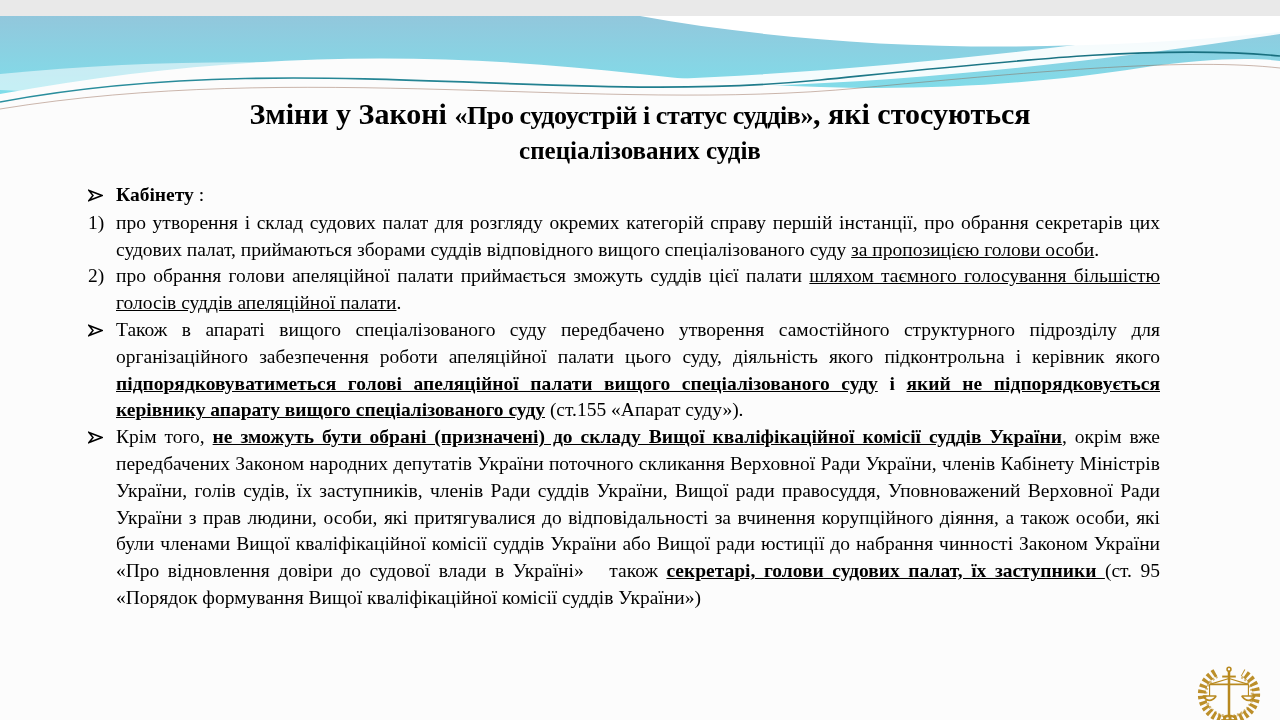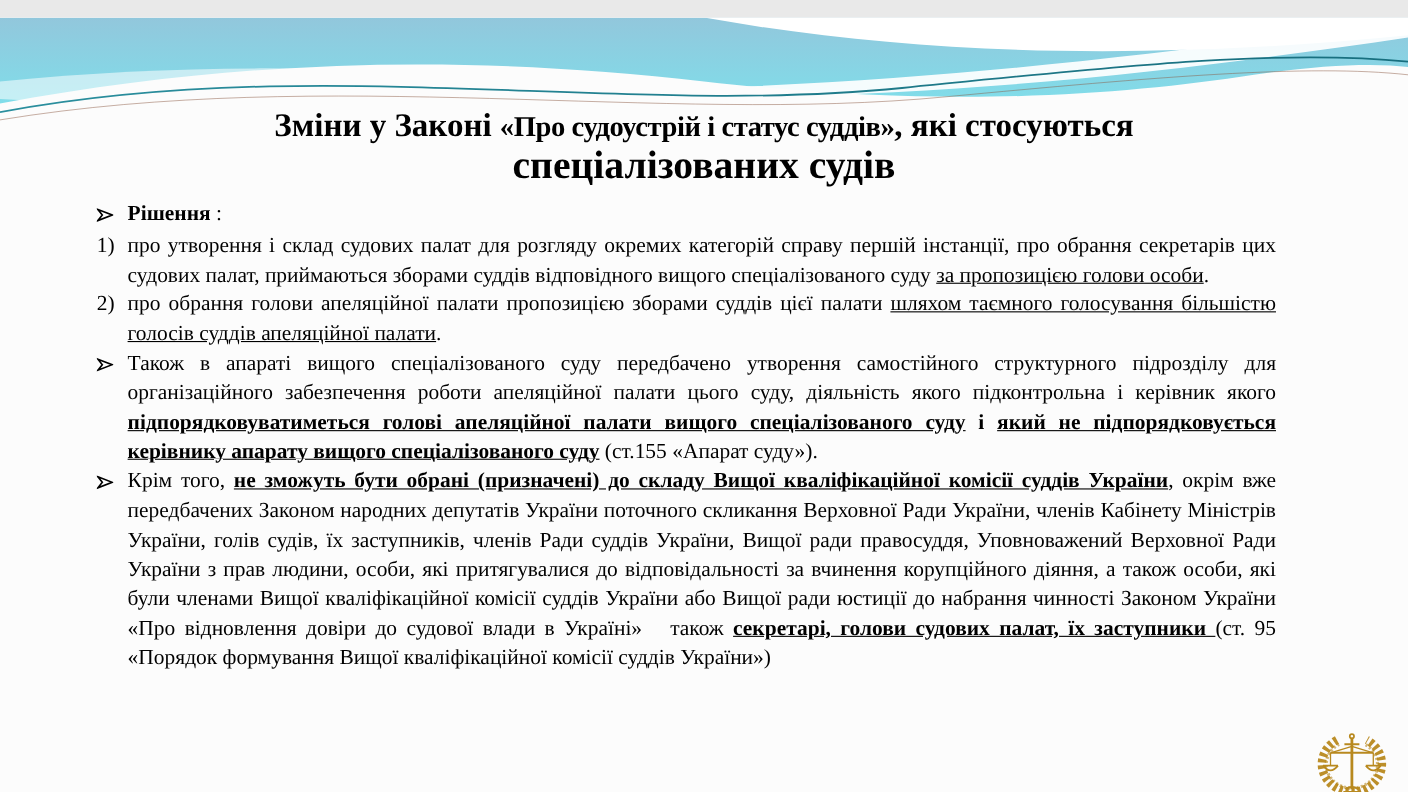--- a/index.html
+++ b/index.html
@@ -14,21 +14,21 @@
   }
   
   .wave-header{position:absolute;top:0;left:0;width:1280px;height:100px;}
   
   .title{
     position:absolute;top:80px;left:60px;right:60px;
     text-align:center;font-weight:bold;line-height:35px;margin:0;
   }
   .t-big{font-size:30px;}
   .t-quote{font-size:26px;letter-spacing:-0.4px;}
-  .t-line2{display:block;font-size:36px;}
+  .t-line2{display:block;font-size:25px;}
   
   .content{
     position:absolute;top:166px;left:88px;width:1072px;
     font-size:19.5px;line-height:26.8px;
   }
   .item{display:flex;align-items:flex-start;}
   .marker{
     flex:0 0 28px;max-width:28px;
     font-size:19.5px;line-height:26.8px;
     white-space:nowrap;
@@ -72,31 +72,31 @@
     </svg>
   </div>
 
   <h1 class="title"><span class="t-big">Зміни у Законі </span><span class="t-quote">«Про судоустрій і статус суддів»</span><span class="t-big">, які стосуються</span><span class="t-line2">спеціалізованих судів</span></h1>
 
   <div class="content" id="list">
     <div class="item">
       <span class="marker"><svg width="15" height="13" viewBox="0 0 15 13">
             <path d="M1,1.5 L14,6.5 L1,11.5 L5,6.5 Z" fill="#fff" stroke="#000" stroke-width="1.5" stroke-linejoin="miter"></path>
           </svg></span>
-      <span class="text"><span class="b">Рішення</span><span> :</span></span>
+      <span class="text"><span class="b">Кабінету</span><span> :</span></span>
     </div>
 
     <div class="item">
       <span class="marker">1)</span>
       <span class="text"><span>про утворення і склад судових палат для розгляду окремих категорій справу першій інстанції, про обрання секретарів цих судових палат, приймаються зборами суддів відповідного вищого спеціалізованого суду </span><span class="u">за пропозицією голови особи</span><span>.</span></span>
     </div>
 
     <div class="item">
       <span class="marker">2)</span>
-      <span class="text"><span>про обрання голови апеляційної палати пропозицією зборами суддів цієї палати </span><span class="u">шляхом таємного голосування більшістю голосів суддів апеляційної палати</span><span>.</span></span>
+      <span class="text"><span>про обрання голови апеляційної палати приймається зможуть суддів цієї палати </span><span class="u">шляхом таємного голосування більшістю голосів суддів апеляційної палати</span><span>.</span></span>
     </div>
 
     <div class="item">
       <span class="marker"><svg width="15" height="13" viewBox="0 0 15 13">
             <path d="M1,1.5 L14,6.5 L1,11.5 L5,6.5 Z" fill="#fff" stroke="#000" stroke-width="1.5" stroke-linejoin="miter"></path>
           </svg></span>
       <span class="text"><span>Також в апараті вищого спеціалізованого суду передбачено утворення самостійного структурного підрозділу для організаційного забезпечення роботи апеляційної палати цього суду, діяльність якого підконтрольна і керівник якого </span><span class="b u">підпорядковуватиметься голові апеляційної палати вищого спеціалізованого суду</span><span class="b"> і </span><span class="b u">який не підпорядковується керівнику апарату вищого спеціалізованого суду</span><span> (ст.155 «Апарат суду»).</span></span>
     </div>
 
     <div class="item">

